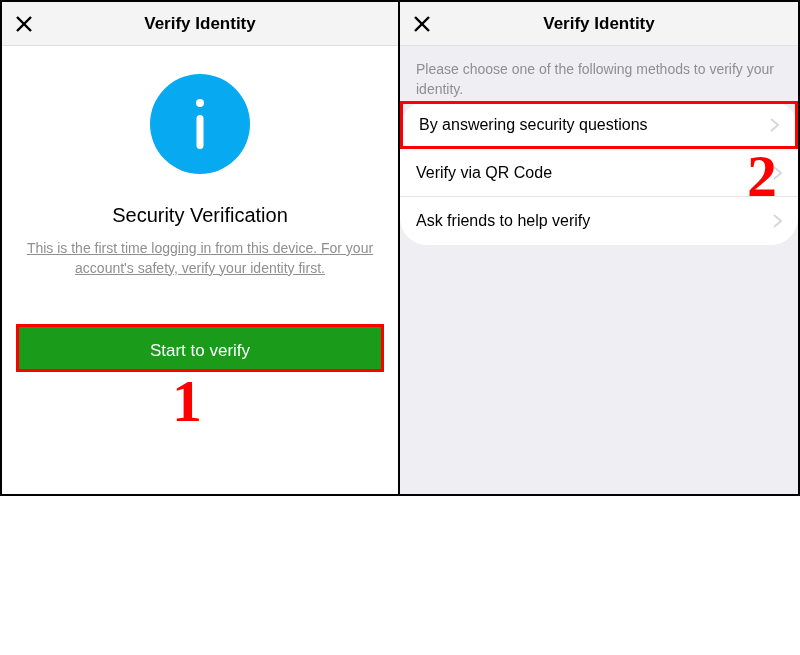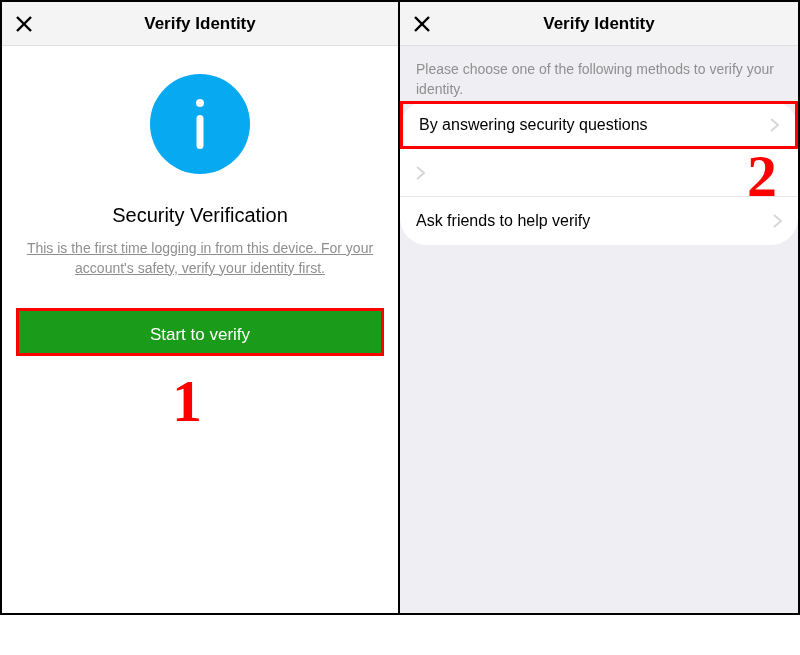--- a/index.html
+++ b/index.html
@@ -1,18 +1,18 @@
 <!DOCTYPE html>
 <html><head>
 <meta charset="utf-8">
 <style>
   * { box-sizing: border-box; margin: 0; padding: 0; }
   html, body { width: 800px; height: 655px; font-family: -apple-system, "Helvetica Neue", Arial, sans-serif; }
   .outer {
-    width: 800px; height: 615px; border: 2px solid #000; background: #bef264; position: relative;
+    width: 800px; height: 496px; border: 2px solid #000; background: #bef264; position: relative;
     display: flex;
   }
   .pane {
     width: 50%; height: 100%; position: relative; background: #fff;
   }
   .pane-left { border-right: 2px solid #000; }
   .header {
     height: 44px; background: #f4f4f4; display: flex; align-items: center; justify-content: center;
     position: relative; border-bottom: 1px solid #e0e0e0;
   }
@@ -31,21 +31,21 @@
     display: flex; align-items: center; justify-content: center; margin: 0 auto;
   }
   .info-circle svg { width: 20px; height: 54px; }
   .sec-title {
     font-size: 20px; font-weight: 400; color: #000; margin-top: 30px;
   }
   .sec-desc {
     font-size: 14px; color: #8f8f8f; margin: 12px 18px 0; line-height: 1.4; text-decoration: underline;
   }
   .start-btn-wrap {
-    margin: 30px 14px 0; position: relative;
+    margin: 46px 14px 0; position: relative;
   }
   .start-btn {
     display: block; width: 100%; height: 48px; line-height: 48px; background: #1a9b1a;
     color: #fff; font-size: 17px; font-weight: 400; text-align: center; cursor: pointer;
     border: 3px solid #ff0000;
   }
   .anno-1 {
     position: absolute; left: 170px; top: 365px; font-size: 60px; font-weight: 900;
     color: #ff0000; font-family: "Times New Roman", serif;
   }
@@ -112,20 +112,21 @@
     <div class="content">
       <div class="intro-text">Please choose one of the following methods to verify your identity.</div>
       <div class="option-list">
         <div class="option-row highlight-1">
           <span class="option-label">By answering security questions</span>
           <svg class="chevron" viewBox="0 0 9 14">
               <polyline points="1,1 8,7 1,13" fill="none" stroke="#8f8f8f" stroke-width="2"></polyline>
             </svg>
         </div>
         <div class="option-row">
+          <span class="option-label">Verify via QR Code</span>
           <svg class="chevron" viewBox="0 0 9 14">
               <polyline points="1,1 8,7 1,13" fill="none" stroke="#8f8f8f" stroke-width="2"></polyline>
             </svg>
         </div>
         <div class="option-row">
           <span class="option-label">Ask friends to help verify</span>
           <svg class="chevron" viewBox="0 0 9 14">
               <polyline points="1,1 8,7 1,13" fill="none" stroke="#8f8f8f" stroke-width="2"></polyline>
             </svg>
         </div>

